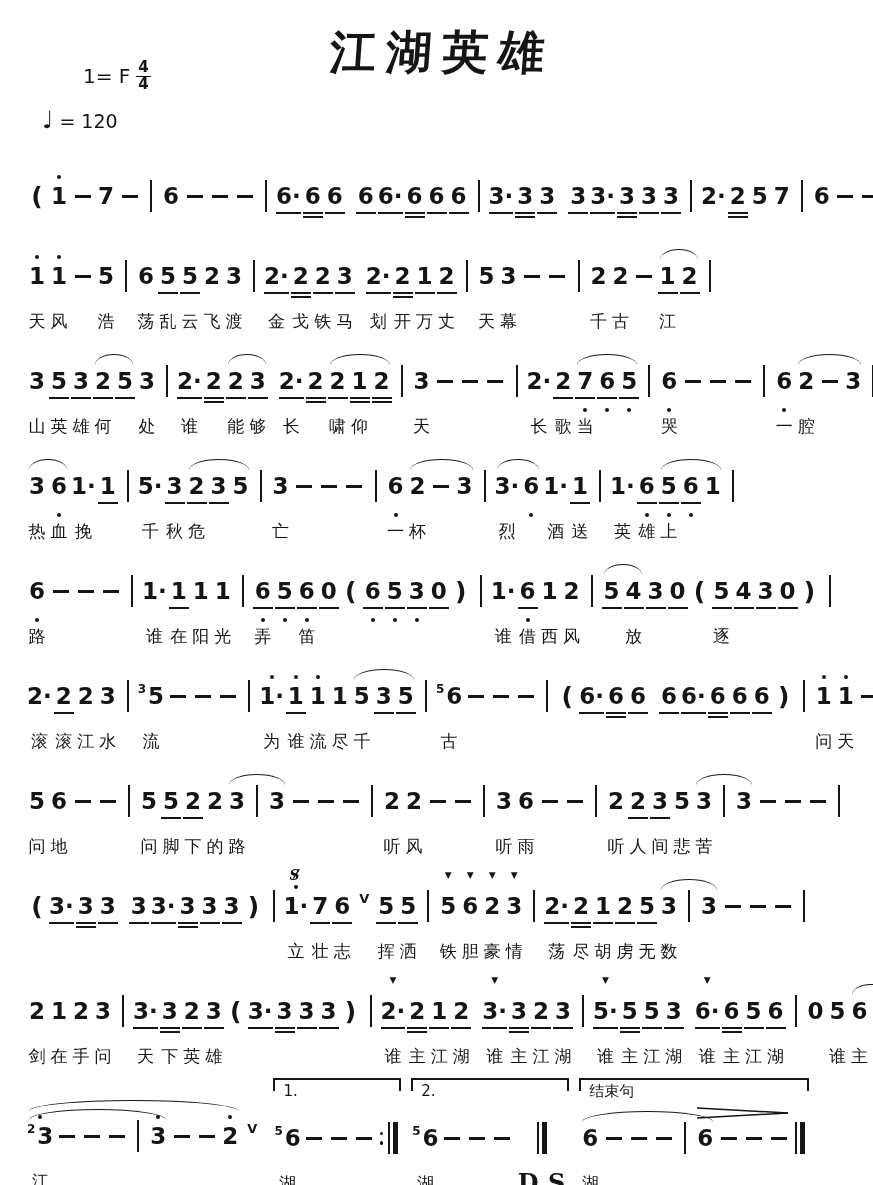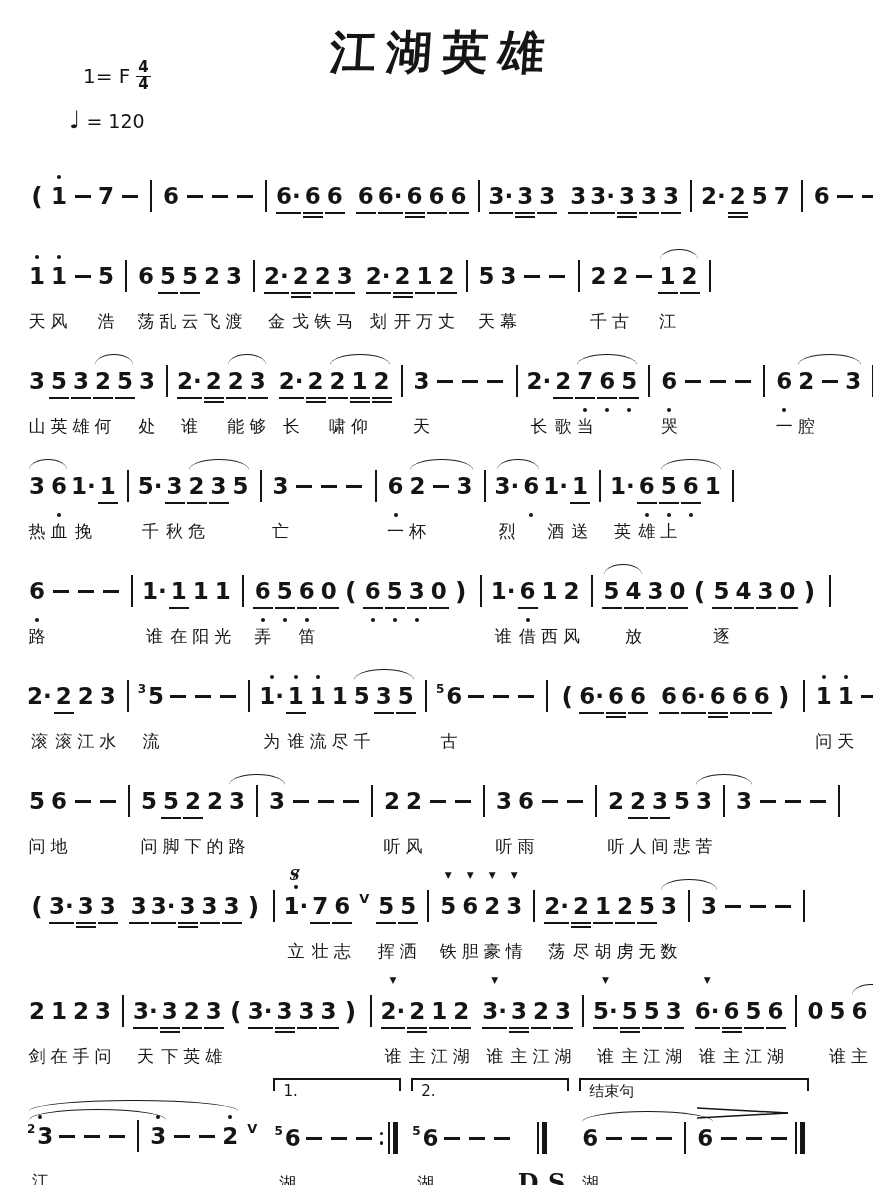--- a/index.html
+++ b/index.html
@@ -5,21 +5,21 @@
   html,body{margin:0;padding:0;background:#fff;}
   body{width:873px;height:1185px;overflow:hidden;color:#151515;font-family:"DejaVu Sans",sans-serif;}
   .sheet{padding:6px 14px 0 26px;}
   
   .header{position:relative;height:148px;}
   .title{text-align:center;font-family:"DejaVu Serif",serif;font-weight:bold;font-size:46px;letter-spacing:10px;padding-top:16px;transform:skewX(-4deg);}
   .keymeter{position:absolute;left:16px;top:54px;font-size:20px;display:flex;align-items:center;gap:6px;margin-left:41px;}
   .frac{display:inline-flex;flex-direction:column;align-items:center;font-size:15px;line-height:1.05;font-weight:bold;}
   .frac .den{border-top:1.5px solid #151515;padding:0 2px;}
   .frac .num{padding:0 2px;}
-  .tempo{position:absolute;left:16px;top:100px;font-size:19px;margin-left:27px;}
+  .tempo{position:absolute;left:16px;top:100px;font-size:19px;}
   .tempo .qnote{font-size:24px;}
   .credits{position:absolute;right:10px;top:72px;text-align:right;font-size:19px;line-height:1.55;}
   
   .score{margin-top:4px;}
   .sys{margin-bottom:9px;}
   .row{position:relative;display:flex;flex-wrap:nowrap;align-items:flex-start;}
   .cell{display:inline-flex;flex-direction:column;align-items:center;flex:none;padding:0 1px;min-width:20px;}
   .cell.gap{margin-left:9px;}
   .mk{height:14px;line-height:14px;font-size:9px;display:flex;align-items:center;justify-content:center;}
   .hd,.ld{height:9px;display:flex;align-items:center;justify-content:center;gap:2px;}

